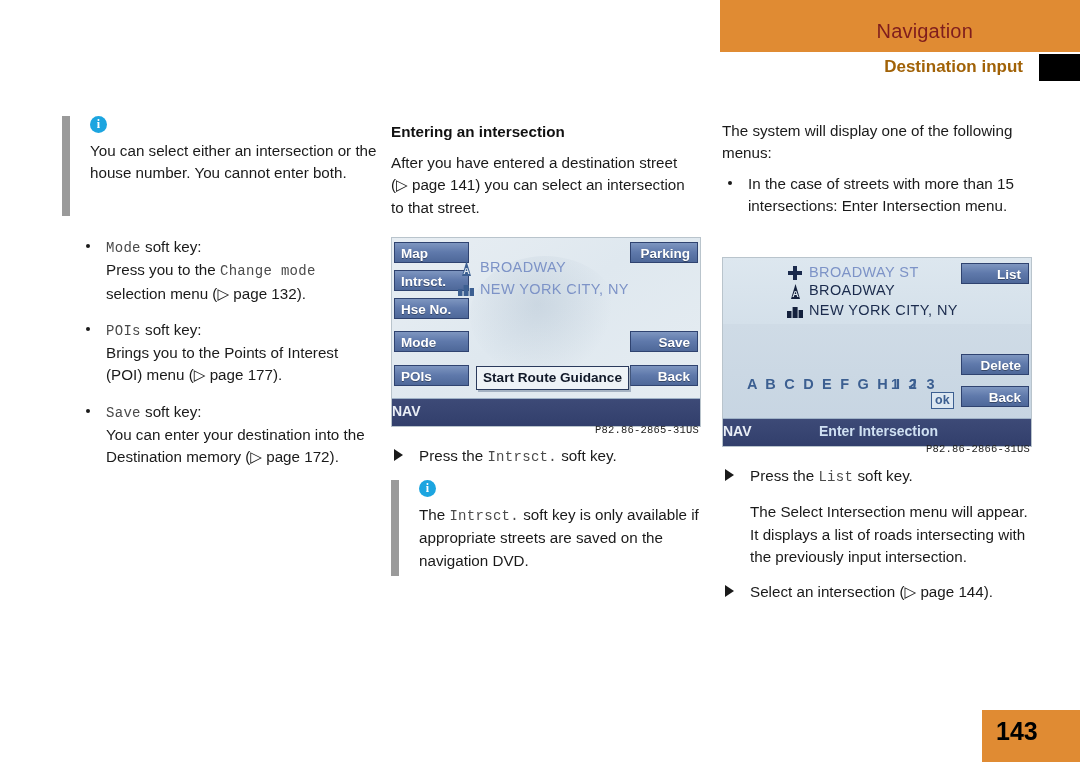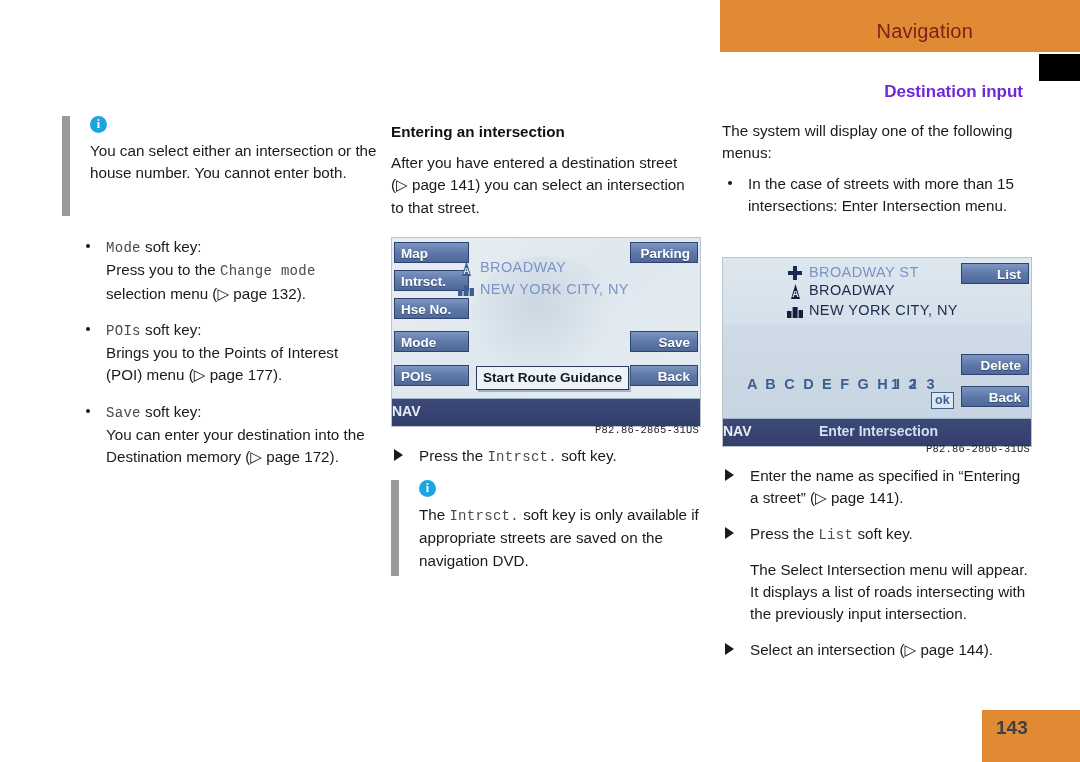--- a/index.html
+++ b/index.html
@@ -27,43 +27,42 @@
     right: 107px; top: 20px;
     color: #7f1d1d;
     font-size: 20px;
     font-weight: normal;
     letter-spacing: 0.2px;
     white-space: nowrap;
   }
   #section-title {
     position: absolute;
     right: 57px; top: 57px;
-    color: #6d28d9;
+    color: #a16207;
     font-size: 17px;
     font-weight: bold;
     white-space: nowrap;
-    margin-top: 25px;
   }
   #black-marker {
     position: absolute;
     left: 1039px; top: 54px; width: 41px; height: 27px;
     background: #000000;
   }
 
   
   #page-number-box {
     position: absolute;
     left: 982px; top: 710px; width: 98px; height: 52px;
     background: #e08b33;
   }
   #page-number {
     position: absolute;
     left: 996px; top: 717px;
-    color: #404040;
-    font-size: 19px;
+    color: #000000;
+    font-size: 25px;
     font-weight: bold;
   }
 
   
   .column { position: absolute; top: 0; width: 310px; }
   #col-left   { left: 62px; }
   #col-mid    { left: 391px; }
   #col-right  { left: 722px; }
 
   
@@ -452,24 +451,20 @@
     <div class="hu-navbar">
       <span class="nav-label">NAV</span>
       <span class="nav-title">Enter Intersection</span>
     </div>
   </div>
 
   <div class="caption" style="position:absolute; left:0; top:443px; width:308px;">P82.86-2866-31US</div>
 
   <div style="position:absolute; left:0; top:465px; width:307px;">
 
-    <div class="step-row">
-      <span class="step-arrow"></span>
-      <div class="body-text">Enter the name as specified in “Entering a street” (▷ page 141).</div>
-    </div>
 
     <div class="step-row">
       <span class="step-arrow"></span>
       <div class="body-text">
         <span>Press the </span><span class="mono">List</span><span> soft key.</span>
       </div>
     </div>
 
     <div class="step-row" style="padding-left:28px;">
       <div class="body-text">The Select Intersection menu will appear. It displays a list of roads intersecting with the previously input intersection.</div>

